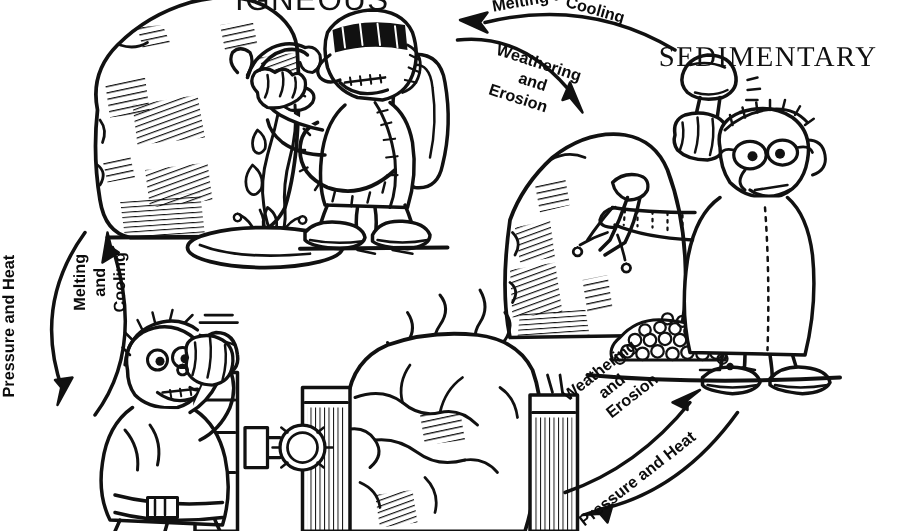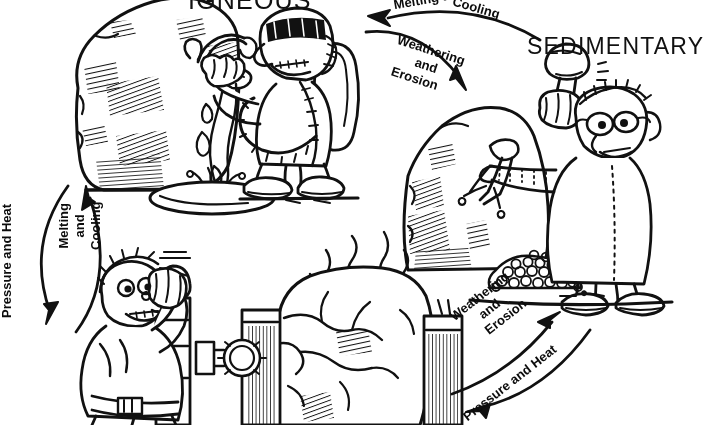--- a/index.html
+++ b/index.html
@@ -34,20 +34,21 @@
   }
   #label-igneous {
     left: 188px;
     top: -14px;
     font-size: 25px;
   }
   #label-sedimentary {
     left: 527px;
     top: 33px;
     font-size: 23px;
+    font-family: Liberation Serif, serif;
   }
   #label-metamorphic {
     left: 157px;
     top: 232px;
     font-size: 22px;
   }
   .arrow-label {
     position: absolute;
     font-family: "Liberation Sans", sans-serif;
     color: #0c0c0c;

